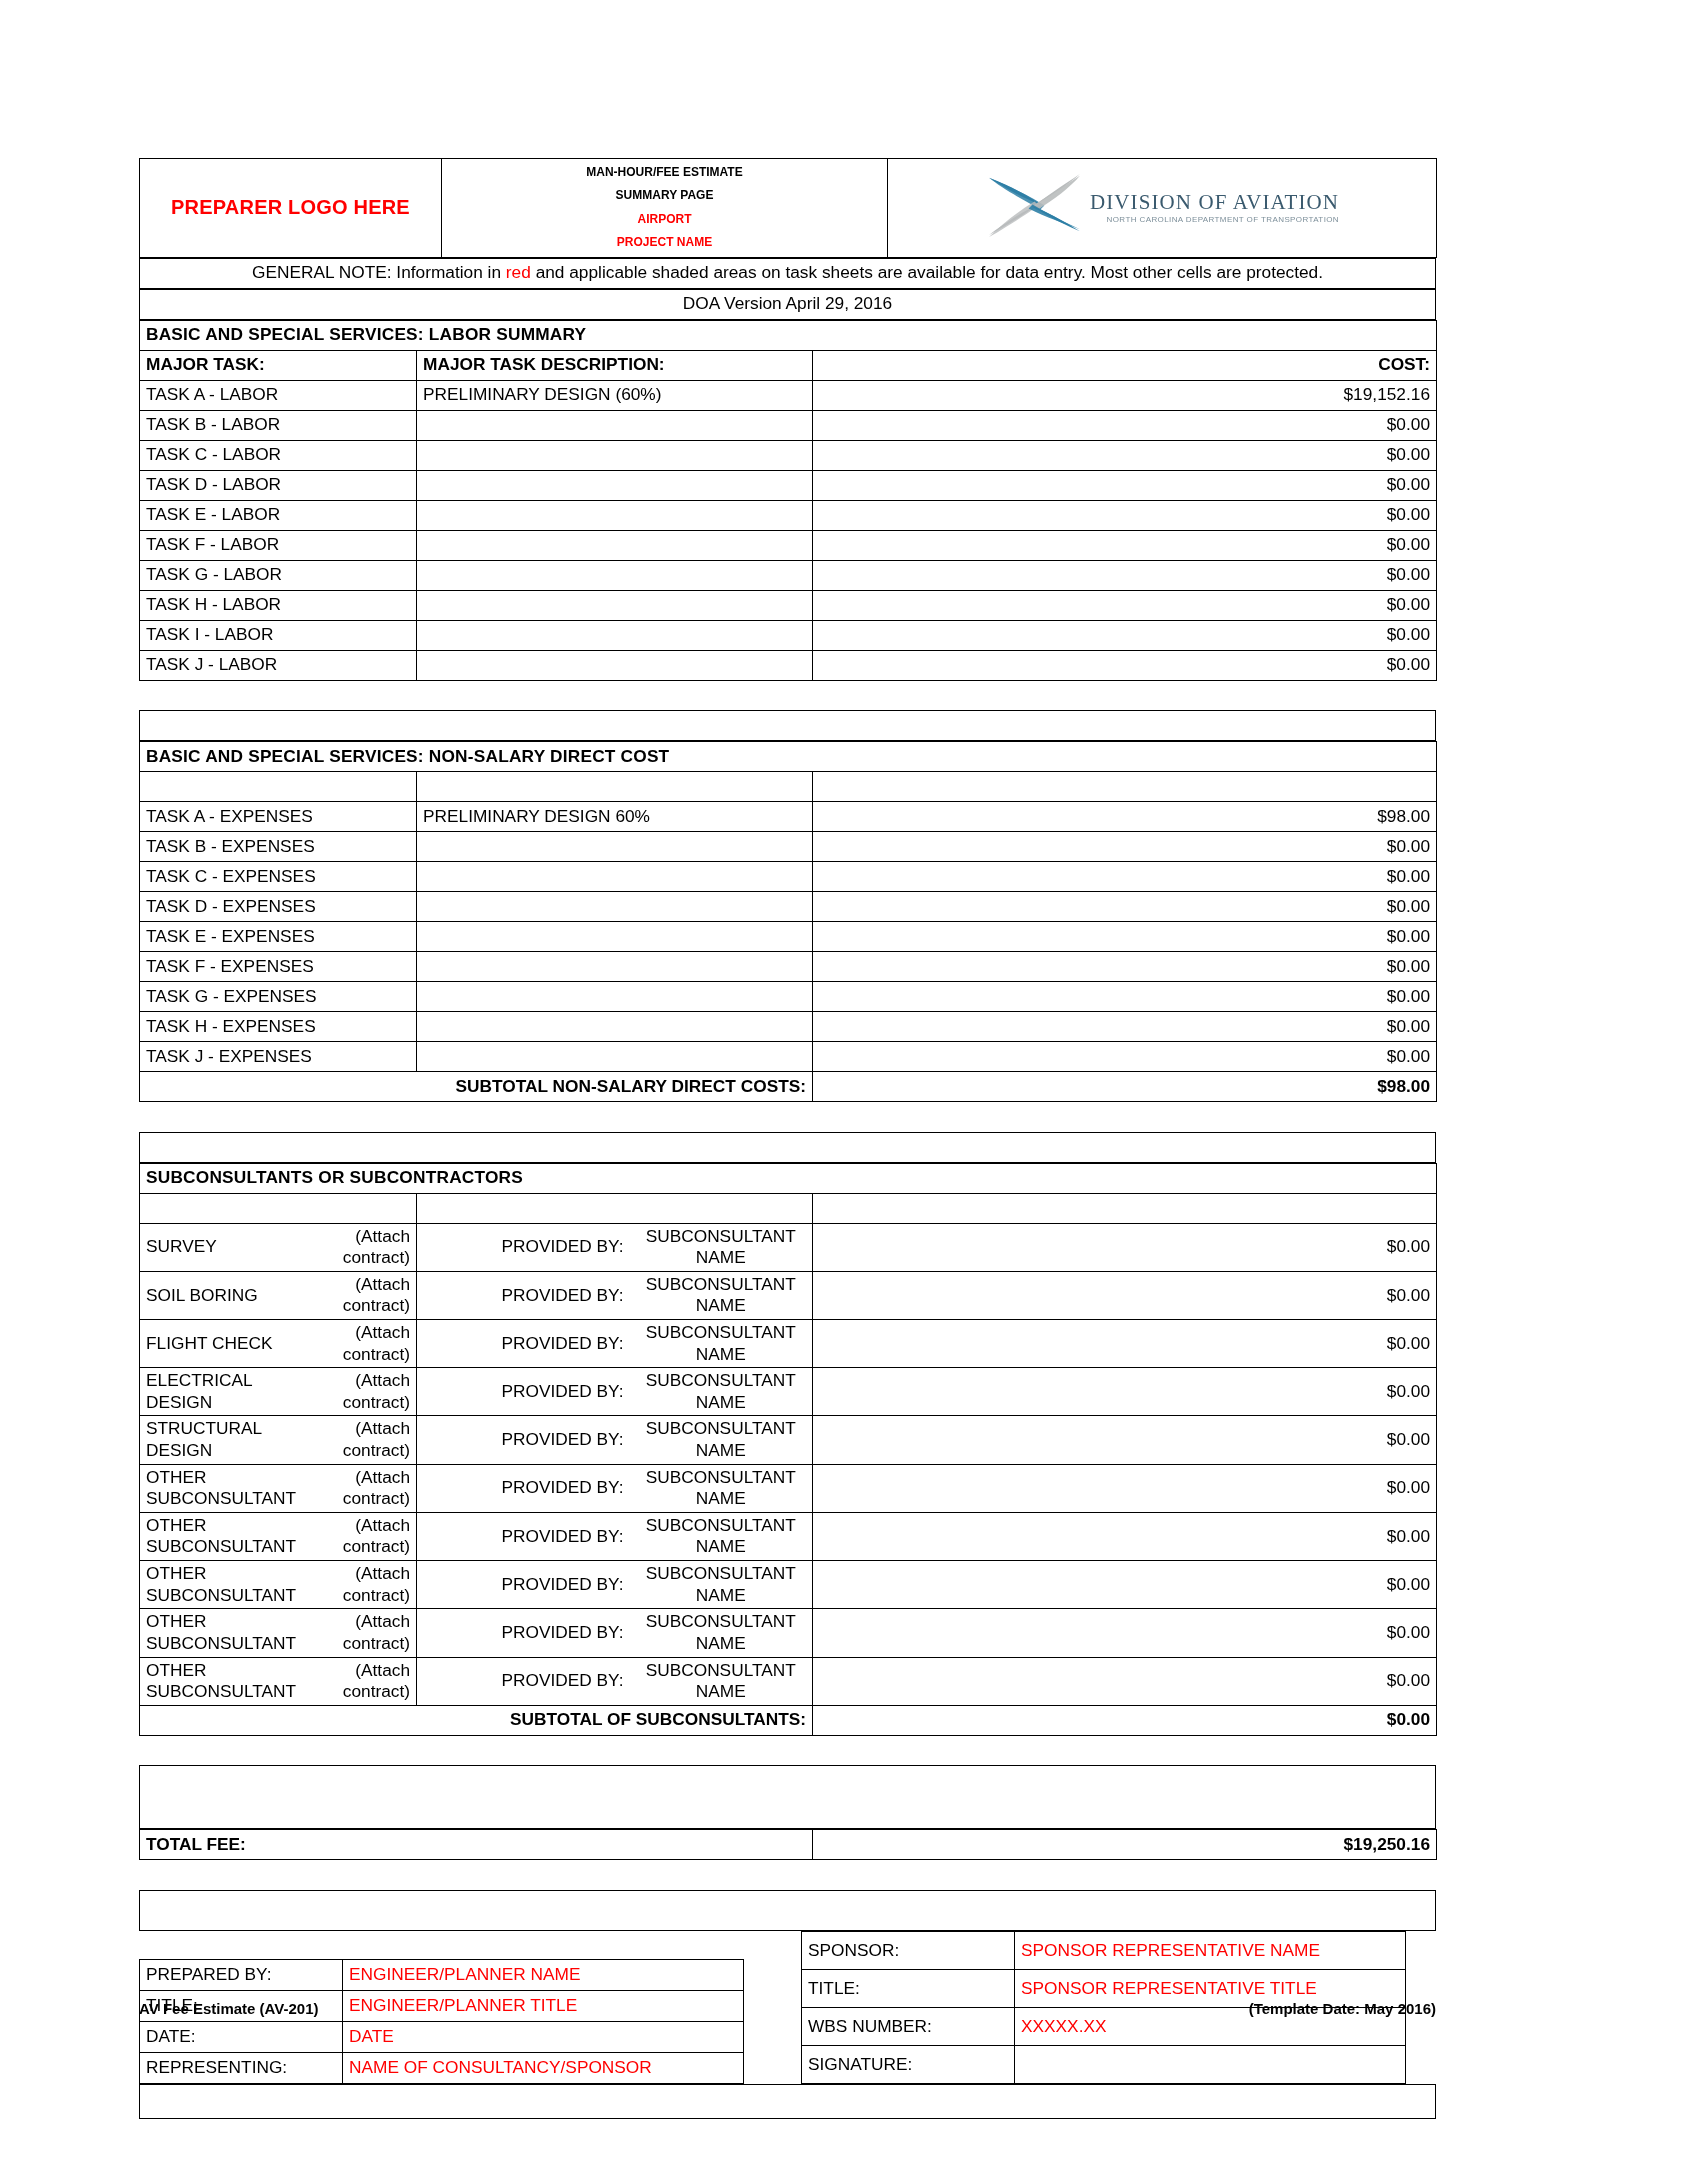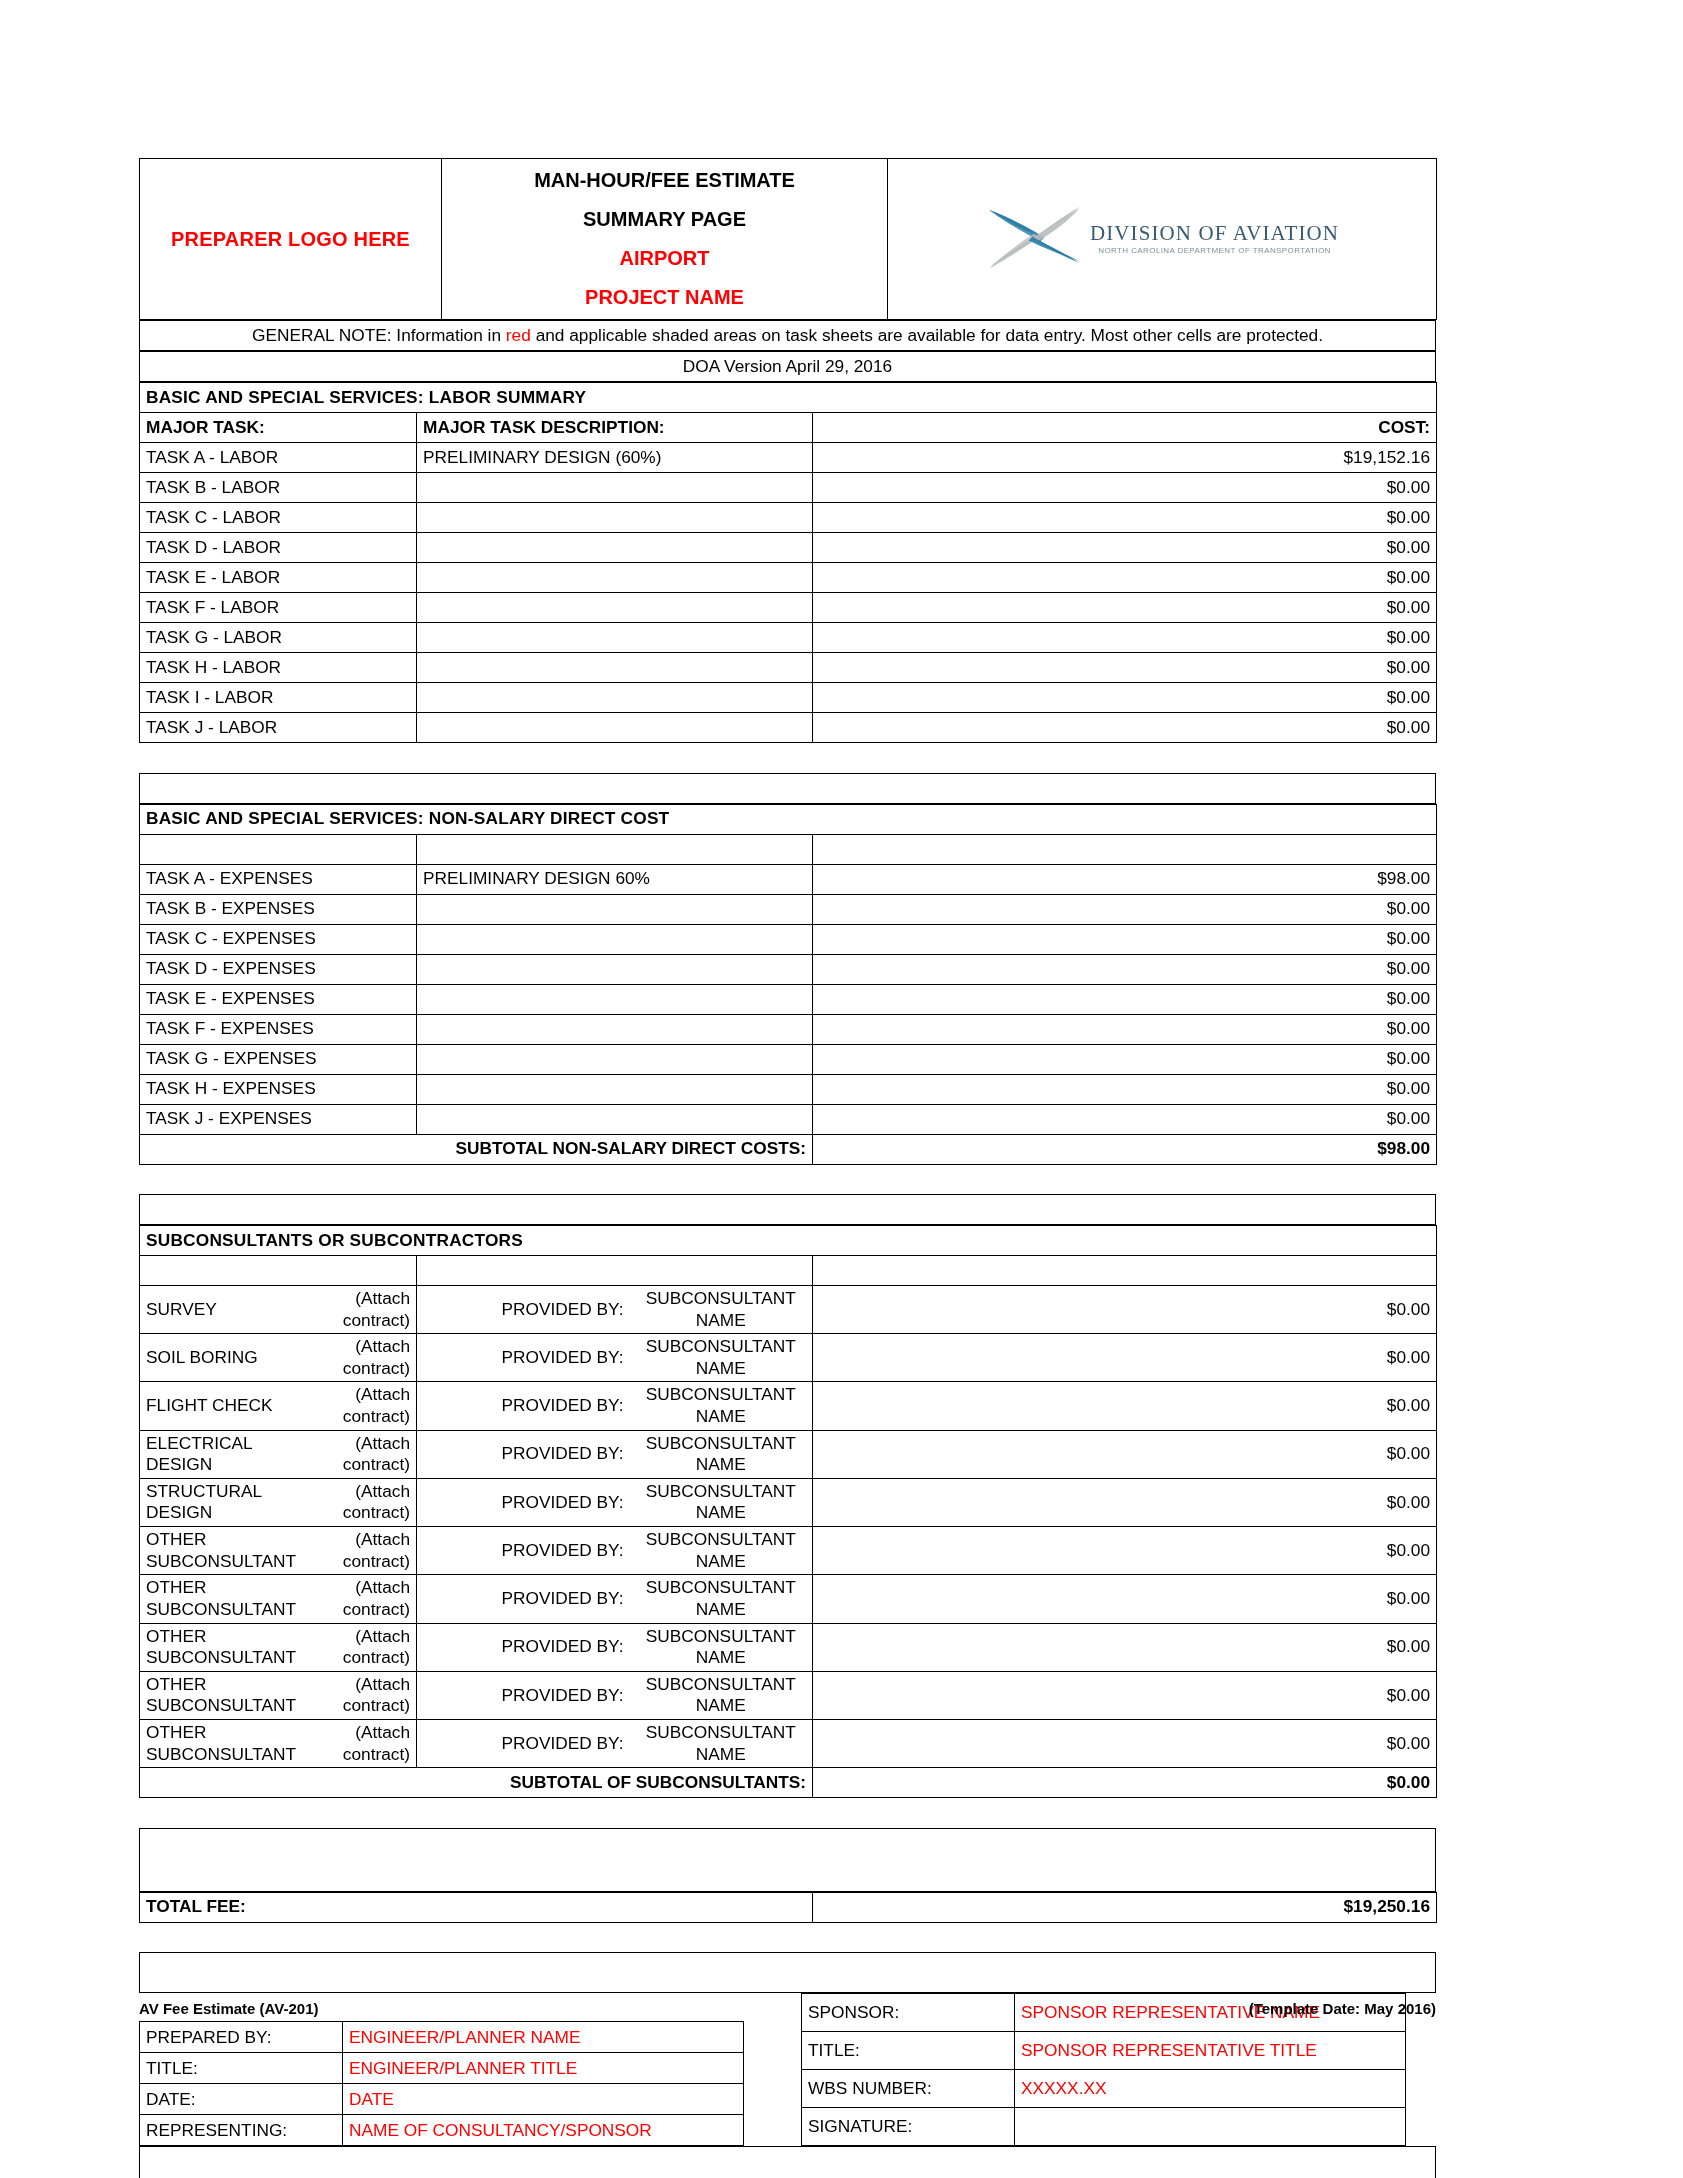--- a/index.html
+++ b/index.html
@@ -50,38 +50,38 @@
   }
   .red { color: #ff0000; }
   .b { font-weight: bold; }
   .hdr-logo-text {
     font-size: 20px;
     font-weight: bold;
     color: #ff0000;
     letter-spacing: 0.2px;
   }
   .hdr-title-line {
-    font-size: 20px;
+    font-size: 12px;
     font-weight: bold;
     line-height: 1.95;
   }
 
   
   .logo-wrap {
     display: flex;
     align-items: center;
     justify-content: center;
     gap: 6px;
     padding: 0 8px;
   }
   .logo-mark { flex: 0 0 auto; }
   .logo-text-col {
     display: flex;
     flex-direction: column;
-    align-items: center;
+    align-items: flex-end;
     line-height: 1;
   }
   .logo-main {
     font-size: 21px;
     color: #3a5a6e;
     letter-spacing: 1.1px;
     font-family: "Liberation Serif", serif;
   }
   .logo-sub {
     font-size: 8px;

